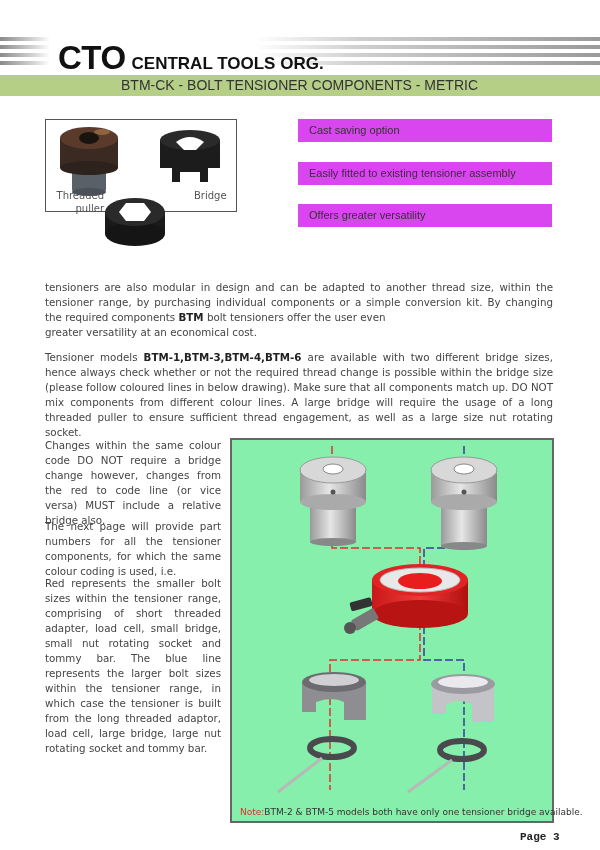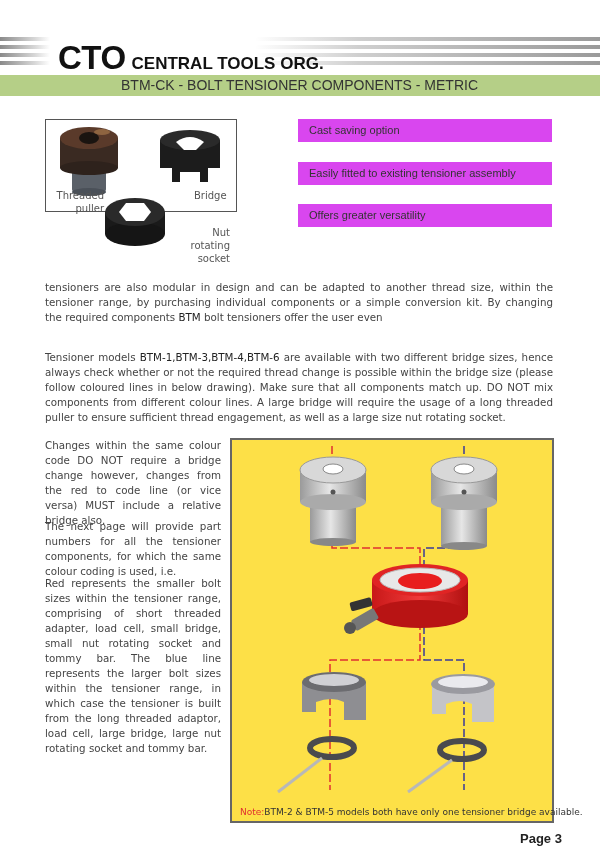--- a/index.html
+++ b/index.html
@@ -13,25 +13,25 @@
   .brand{position:absolute;left:58px;top:39px;font-family:"Liberation Sans",sans-serif;font-weight:bold;color:#111;white-space:nowrap;}
   .brand .big{font-size:33px;letter-spacing:-0.5px;}
   .brand .small{font-size:17px;margin-left:6px;}
   .band{position:absolute;left:0;top:75px;width:600px;height:21px;background:#b5cf87;}
   .band span{position:absolute;left:121px;top:2px;font-family:"Liberation Sans",sans-serif;font-size:14px;color:#333;white-space:nowrap;text-align:center;}
   .photo-box{position:absolute;left:45px;top:119px;width:192px;height:93px;border:1px solid #555;box-sizing:border-box;background:#fff;text-align:right;}
   .obj{position:absolute;}
   .lbl{position:absolute;font-size:10px;color:#555;line-height:13px;}
   .feat{position:absolute;left:298px;width:254px;height:23px;background:#d946ef;font-family:"Liberation Sans",sans-serif;font-weight:normal;font-size:11px;color:#333;box-sizing:border-box;padding:5px 0 16px 11px;}
   .para{position:absolute;font-size:10.3px;line-height:15px;color:#444;text-align:justify;}
-  .para b{font-weight:normal;color:#222;}
-  .diagram{position:absolute;left:230px;top:438px;width:324px;height:385px;border:2px solid #666;box-sizing:border-box;background:#fde047;}
+  .para b{font-weight:bold;color:#222;}
+  .diagram{position:absolute;left:230px;top:438px;width:324px;height:385px;border:2px solid #666;box-sizing:border-box;background:#86efac;}
   .note{position:absolute;left:8px;bottom:4px;font-size:9px;color:#333;white-space:nowrap;}
   .note .red{color:#e03030;}
-  .page{position:absolute;left:520px;top:831px;font-family:Liberation Sans, sans-serif;font-weight:bold;font-size:13px;color:#222;text-align:center;}
+  .page{position:absolute;left:520px;top:831px;font-family:Liberation Mono, monospace;font-weight:bold;font-size:11px;color:#222;text-align:center;}
 </style>
 </head>
 <body>
 
 <div class="stripes left">
   <div class="ln"></div>
     <div class="ln"></div>
     <div class="ln"></div>
     <div class="ln"></div>
 </div>
@@ -64,29 +64,29 @@
     <path d="M18 14 Q32 4 46 14 L38 22 L26 22 Z" fill="#fff"></path>
   </svg>
   <svg class="obj" style="left:58px;top:76px" width="62" height="54" viewBox="0 0 62 54">
     <rect x="1" y="16" width="60" height="22" fill="#1a1a1a"></rect>
     <ellipse cx="31" cy="38" rx="30" ry="12" fill="#151515"></ellipse>
     <ellipse cx="31" cy="16" rx="30" ry="14" fill="#2a2a2a"></ellipse>
     <polygon points="15,16 22,7 40,7 47,16 40,25 22,25" fill="#fff"></polygon>
   </svg>
   <div class="lbl" style="left:8px;top:69px;width:50px">Threaded puller</div>
   <div class="lbl" style="left:148px;top:69px">Bridge</div>
-  <div class="lbl" style="left:128px;top:106px;width:56px">Nut rotating socket</div>
 </div>
 
 <div class="feat" style="top:119px">Cast saving option</div>
 <div class="feat" style="top:162px">Easily fitted to existing tensioner assembly</div>
 <div class="feat" style="top:204px">Offers greater versatility</div>
 
 <div class="para" style="left:45px;top:280px;width:508px">
   <div style="text-align:justify;text-align-last:left"><span>tensioners are also modular in design and can be adapted to another thread size, within the tensioner range, by purchasing individual components or a simple conversion kit. By changing the required components</span> <b>BTM</b> <span>bolt tensioners offer the user even</span></div>
+  <div>greater versatility at an economical cost.</div>
 </div>
 
 <div class="para" style="left:45px;top:350px;width:508px">
   <span>Tensioner models</span> <b>BTM-1,BTM-3,BTM-4,BTM-6</b> <span>are available with two different bridge sizes, hence always check whether or not the required thread change is possible within the bridge size (please follow coloured lines in below drawing). Make sure that all components match up. DO NOT mix components from different colour lines. A large bridge will require the usage of a long threaded puller to ensure sufficient thread engagement, as well as a large size nut rotating socket.</span>
 </div>
 
 <div class="para" style="left:45px;top:438px;width:176px">Changes within the same colour code DO NOT require a bridge change however, changes from the red to code line (or vice versa) MUST include a relative bridge also.</div>
 <div class="para" style="left:45px;top:519px;width:176px">The next page will provide part numbers for all the tensioner components, for which the same colour coding is used, i.e.</div>
 <div class="para" style="left:45px;top:576px;width:176px">Red represents the smaller bolt sizes within the tensioner range, comprising of short threaded adapter, load cell, small bridge, small nut rotating socket and tommy bar. The blue line represents the larger bolt sizes within the tensioner range, in which case the tensioner is built from the long threaded adaptor, load cell, large bridge, large nut rotating socket and tommy bar.</div>
 

